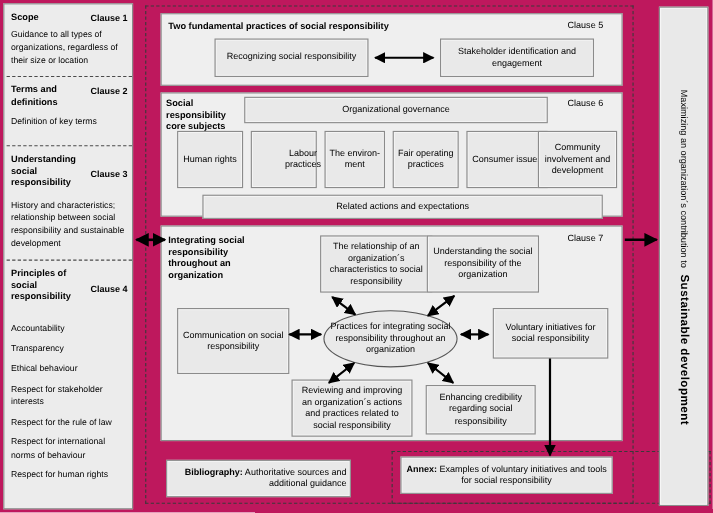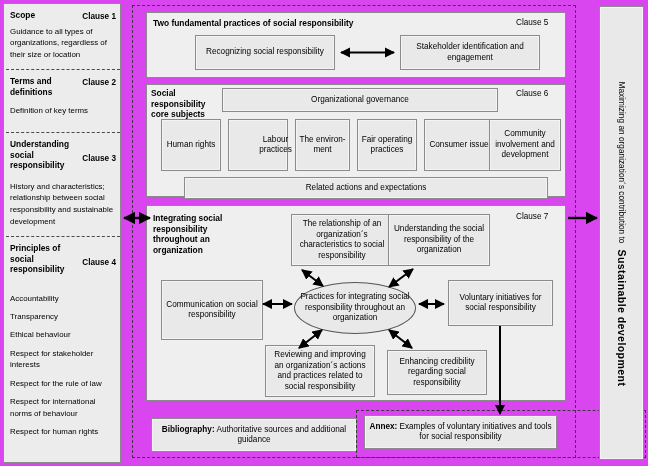--- a/index.html
+++ b/index.html
@@ -1,17 +1,17 @@
 <!DOCTYPE html>
 <html><head>
 <meta charset="utf-8">
 <style>
   html,body{margin:0;padding:0;background:#ffffff;}
   body{font-family:"Liberation Sans", sans-serif;color:#000;}
-  #root{position:relative;width:648px;height:466px;overflow:hidden;background:#d946ef;}
+  #root{position:relative;width:648px;height:466px;overflow:hidden;background:#be185d;}
 
   .abs{position:absolute;box-sizing:border-box;}
 
   
   .box{
     background:#e9e9e9;
     border:1px solid #8b8b8b;
     box-shadow:0 0 0 1px #f4f4f4 inset;
     display:flex;align-items:center;justify-content:center;
     text-align:center;
@@ -137,21 +137,21 @@
 
   <div class="abs box" style="left:256px;top:214px;width:102px;height:52px;margin-left:35px;">The relationship of an organization´s characteristics to social responsibility</div>
   <div class="abs box" style="left:388px;top:214px;width:102px;height:52px;">Understanding the social responsibility of the organization</div>
   <div class="abs box" style="left:161px;top:280px;width:102px;height:60px;">Communication on social responsibility</div>
   <div class="abs box" style="left:448px;top:280px;width:105px;height:46px;">Voluntary initiatives for social responsibility</div>
   <div class="abs box" style="left:265px;top:345px;width:110px;height:52px;">Reviewing and improving an organization´s actions and practices related to social responsibility</div>
   <div class="abs box" style="left:387px;top:350px;width:100px;height:45px;">Enhancing credibility regarding social responsibility</div>
 
   <div class="abs ellipse" style="left:294px;top:282px;width:122px;height:52px;">Practices for integrating social responsibility throughout an organization</div>
 
-  <div class="abs box" style="left:151px;top:418px;width:206px;height:34px;">
+  <div class="abs box" style="left:151px;top:418px;width:168px;height:34px;text-align:right;">
     <span><span class="strong">Bibliography:</span>
     <span>Authoritative sources and additional guidance</span></span>
   </div>
 
   <div class="abs dashed" style="left:356px;top:410px;width:290px;height:48px;"></div>
   <div class="abs box" style="left:364px;top:415px;width:193px;height:34px;text-align:center;">
     <span><span class="strong">Annex:</span>
     <span>Examples of voluntary initiatives and tools for social responsibility</span></span>
   </div>
 

